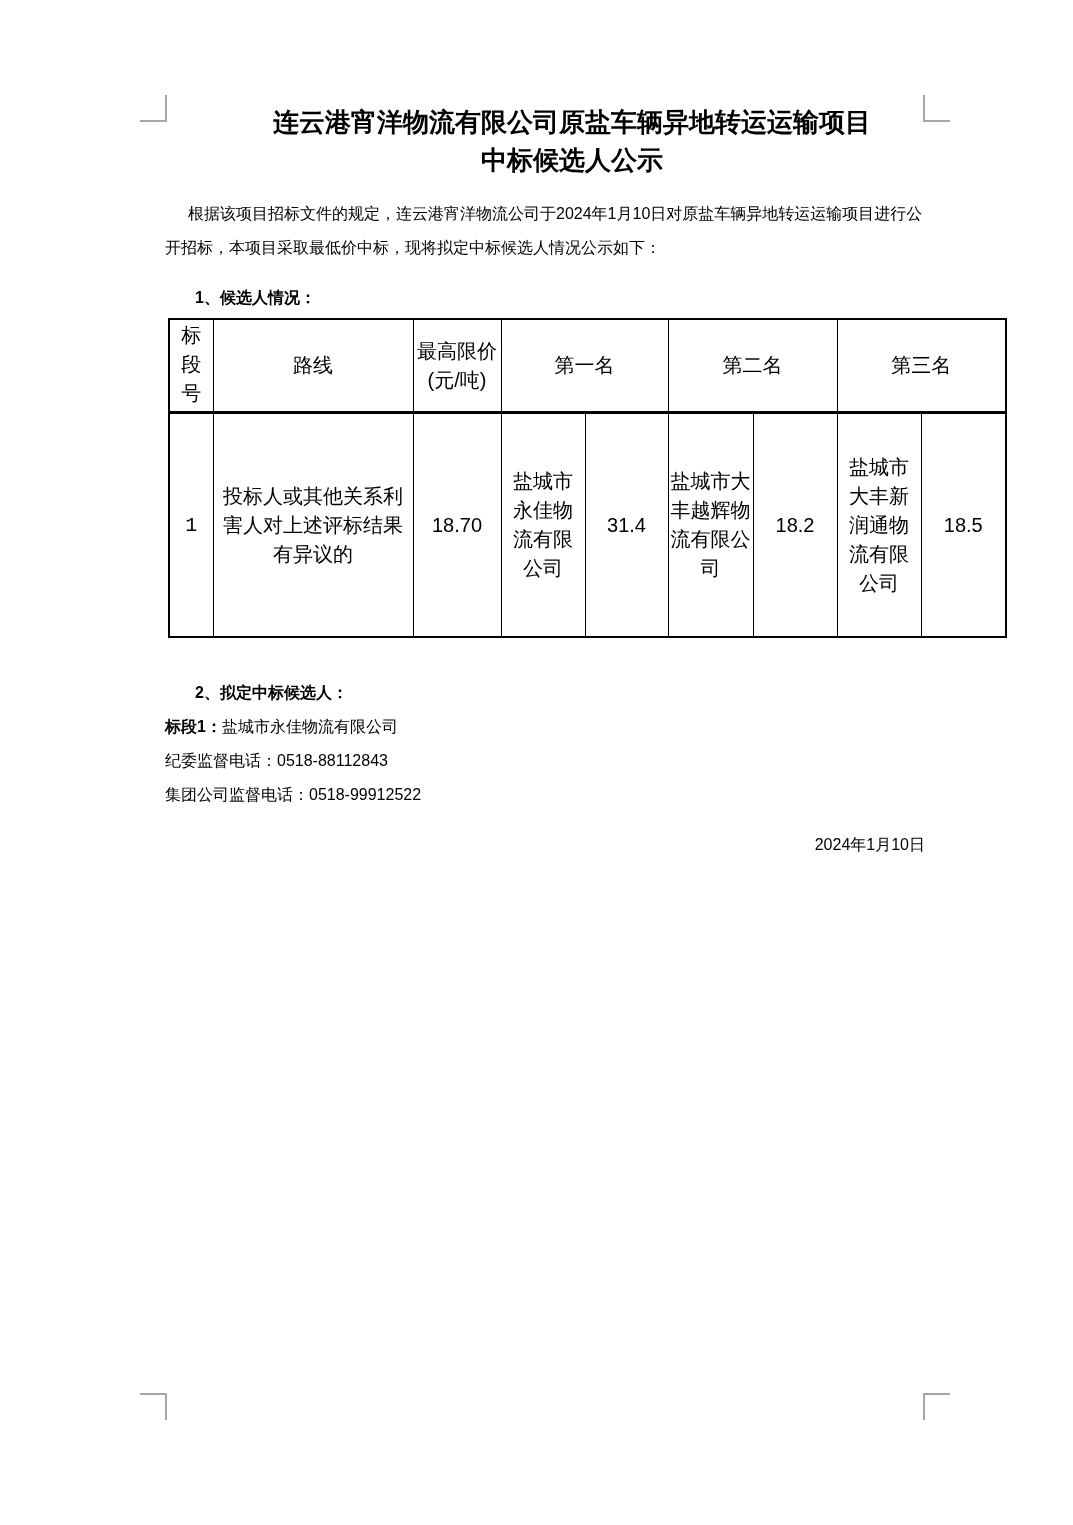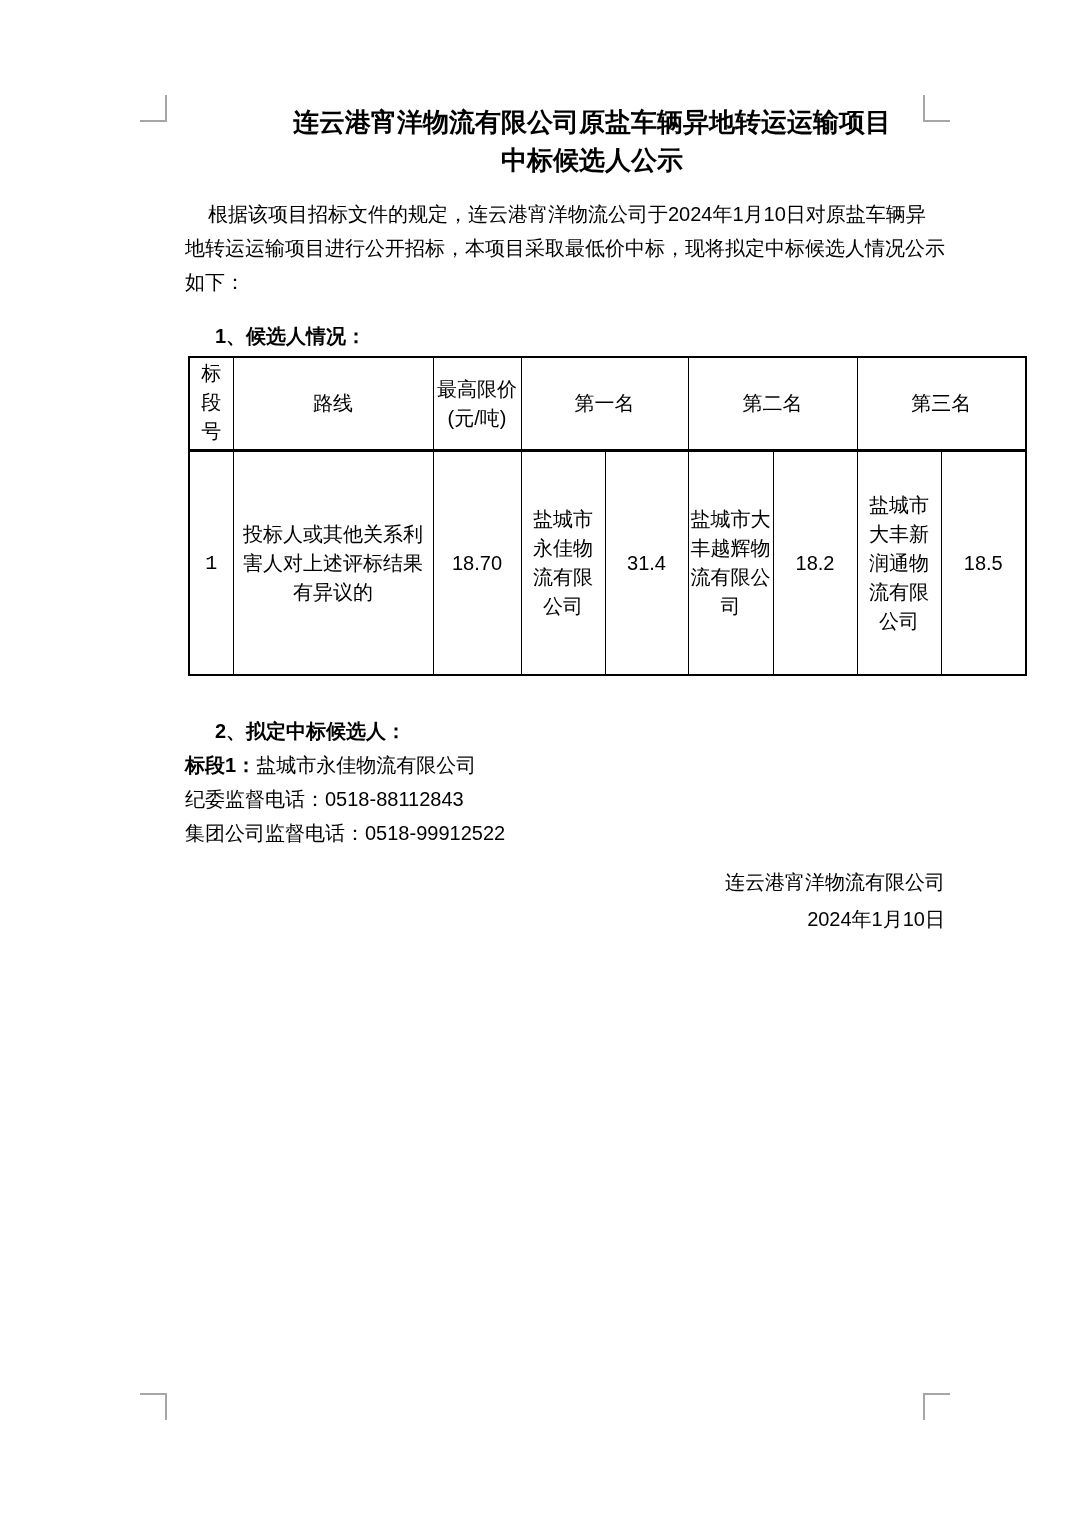--- a/index.html
+++ b/index.html
@@ -8,26 +8,26 @@
     font-family:"Liberation Sans",sans-serif;color:#000;
     -webkit-font-smoothing:antialiased;
   }
   
   .corner{position:absolute;width:25px;height:25px;}
   .corner.tl{left:140px;top:95px;border-right:2px solid #a6a6a6;border-bottom:2px solid #a6a6a6;}
   .corner.tr{left:923px;top:95px;border-left:2px solid #a6a6a6;border-bottom:2px solid #a6a6a6;}
   .corner.bl{left:140px;top:1393px;border-right:2px solid #a6a6a6;border-top:2px solid #a6a6a6;}
   .corner.br{left:923px;top:1393px;border-left:2px solid #a6a6a6;border-top:2px solid #a6a6a6;}
 
-  .content{position:absolute;left:165px;top:103px;width:760px;margin-left:20px;}
+  .content{position:absolute;left:165px;top:103px;width:760px;}
 
   .title{font-size:26px;font-weight:bold;text-align:center;line-height:38px;
          position:relative;left:27px;}
 
-  .bodytext{font-size:20px;line-height:34px;}
+  .bodytext{font-size:16px;line-height:34px;}
   .intro{margin-top:18px;text-indent:23px;}
   .sec-heading{padding-left:30px;font-weight:bold;}
 
   table.bid{border-collapse:collapse;table-layout:fixed;width:838px;
             margin-left:3px;margin-top:3px;border:2px solid #000;}
   table.bid td{border:1px solid #000;text-align:center;vertical-align:middle;
                font-size:20px;line-height:29px;padding:2px;
                word-break:break-all;overflow-wrap:anywhere;}
   tr.h1 td{height:82px;border-bottom:3px solid #000;}
   tr.h2 td{height:82px;}
@@ -101,17 +101,16 @@
 
   <div class="bodytext winner">
     <b>标段1：</b><span>盐城市永佳物流有限公司</span>
   </div>
 
 
   <div class="bodytext">纪委监督电话：0518-88112843</div>
   <div class="bodytext">集团公司监督电话：0518-99912522</div>
 
   <div class="bodytext signature">
-    <div>连云港宵洋物流有限公司</div>
     <div>2024年1月10日</div>
   </div>
 
 </div>
 
 </body></html>

